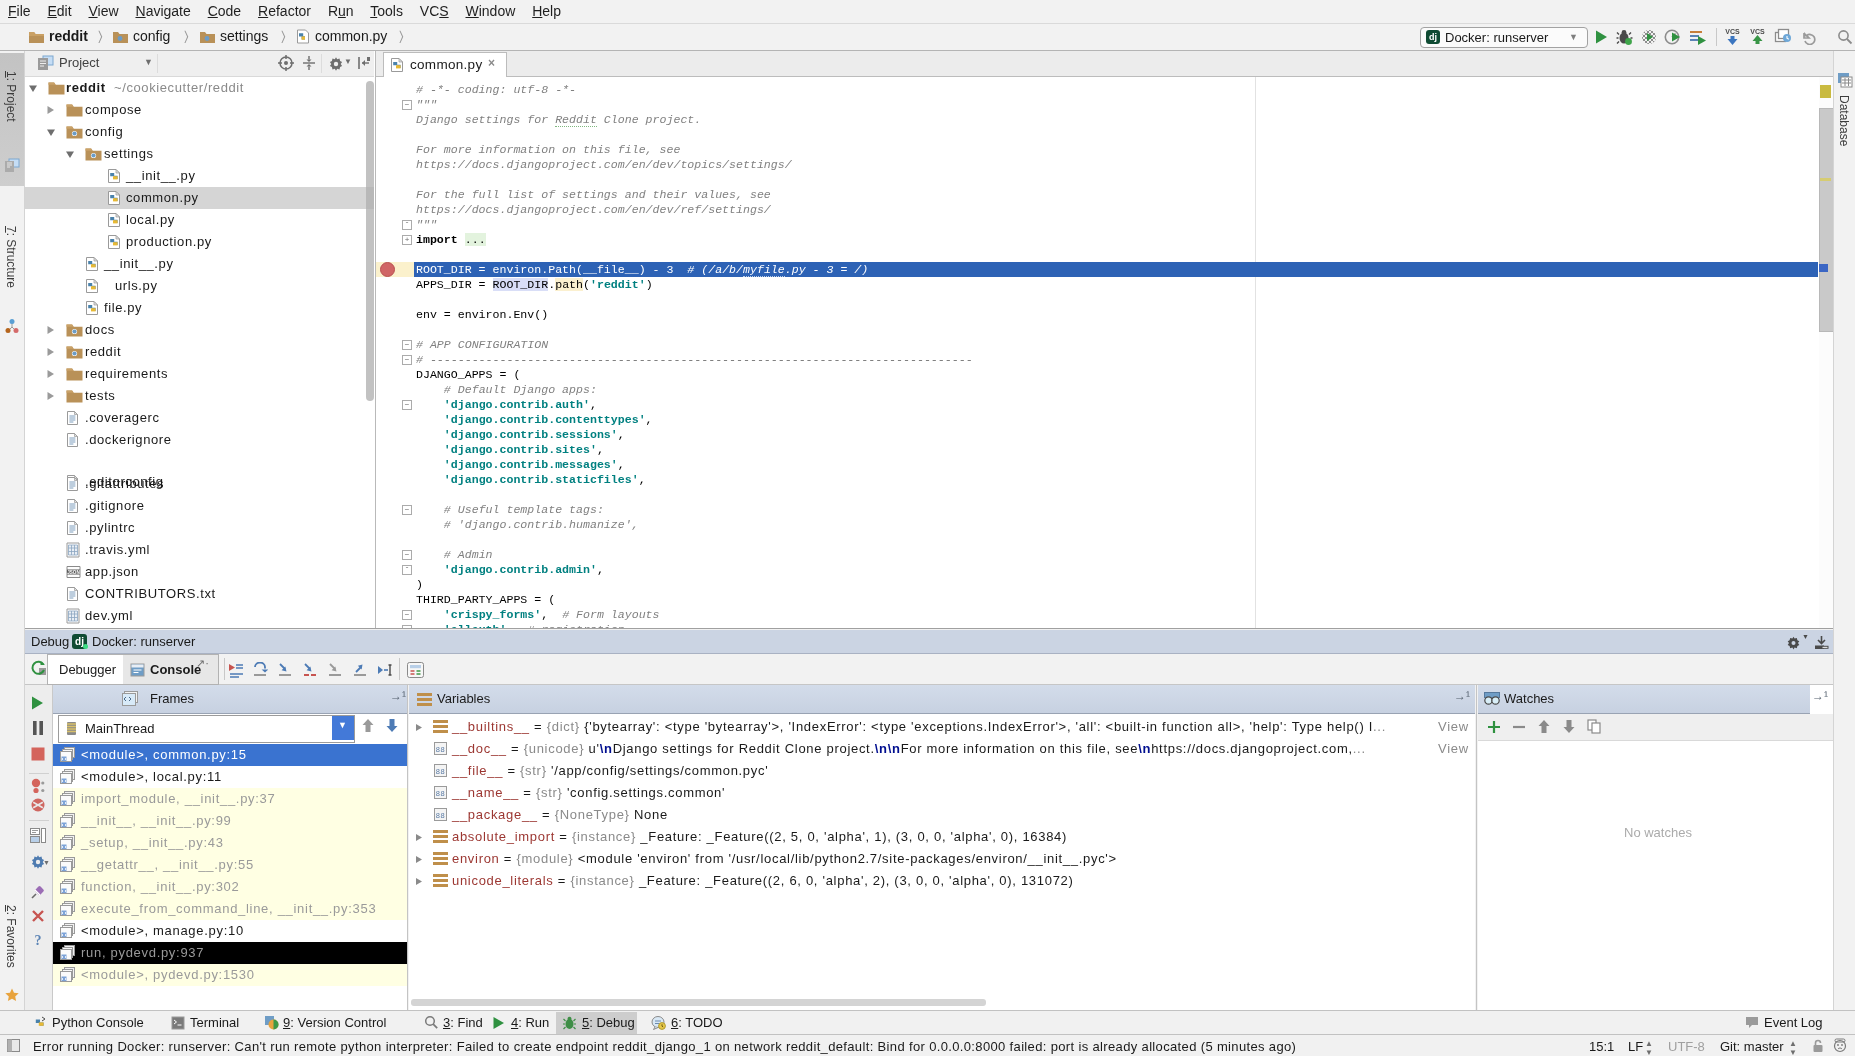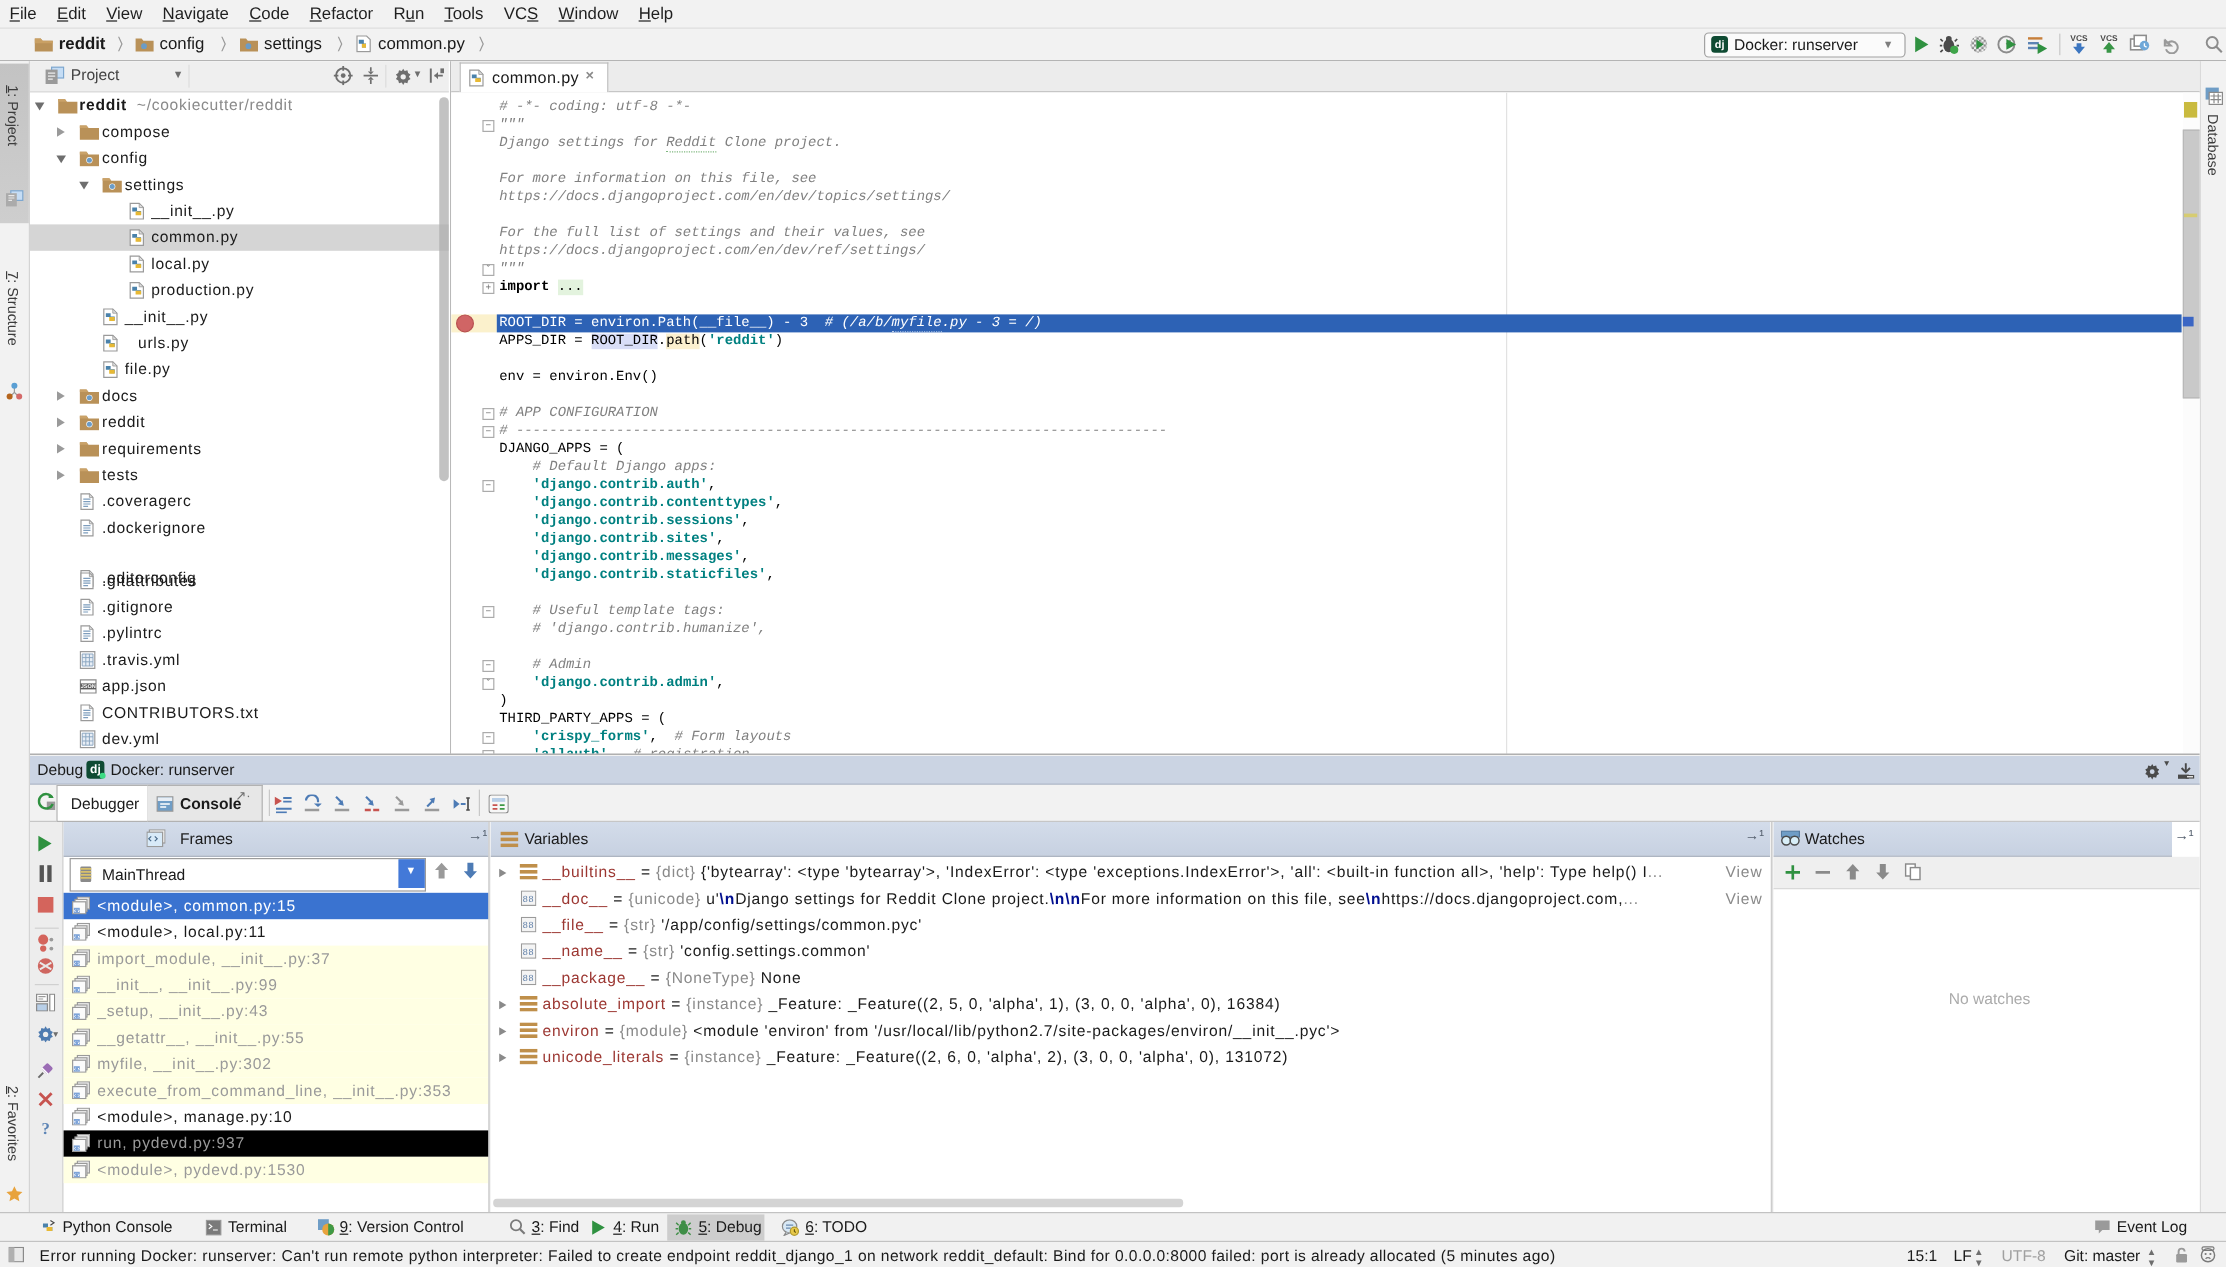--- a/index.html
+++ b/index.html
@@ -698,21 +698,21 @@
           <span class="ab" style="left:28px;top:3px;">__getattr__, __init__.py:55</span>
         </div>
 <div class="ab" style="left:0;top:191px;width:354px;height:22px;letter-spacing:0.7px;background:#ffffe3;color:#9a9a9a;">
           <svg class="ab" style="left:7px;top:3px;" width="16" height="15" viewBox="0 0 16 15">
             <rect x="4.5" y="0.5" width="10" height="10" fill="#f2f2f2" stroke="#9a9a9a"></rect>
             <rect x="2.5" y="2.5" width="10" height="10" fill="#f7f7f7" stroke="#9a9a9a"></rect>
             <rect x="0.5" y="4.5" width="11" height="10" fill="#fbfbfb" stroke="#9a9a9a"></rect>
             <rect x="1.5" y="9.5" width="5" height="4.5" fill="#7da3d8"></rect>
             <path d="M3 11l-1 1 1 1M5 11l1 1-1 1" stroke="#fff" stroke-width=".8" fill="none"></path>
           </svg>
-          <span class="ab" style="left:28px;top:3px;">myfile, __init__.py:302</span>
+          <span class="ab" style="left:28px;top:3px;">function, __init__.py:302</span>
         </div>
 <div class="ab" style="left:0;top:213px;width:354px;height:22px;letter-spacing:0.7px;background:#ffffe3;color:#9a9a9a;">
           <svg class="ab" style="left:7px;top:3px;" width="16" height="15" viewBox="0 0 16 15">
             <rect x="4.5" y="0.5" width="10" height="10" fill="#f2f2f2" stroke="#9a9a9a"></rect>
             <rect x="2.5" y="2.5" width="10" height="10" fill="#f7f7f7" stroke="#9a9a9a"></rect>
             <rect x="0.5" y="4.5" width="11" height="10" fill="#fbfbfb" stroke="#9a9a9a"></rect>
             <rect x="1.5" y="9.5" width="5" height="4.5" fill="#7da3d8"></rect>
             <path d="M3 11l-1 1 1 1M5 11l1 1-1 1" stroke="#fff" stroke-width=".8" fill="none"></path>
           </svg>
           <span class="ab" style="left:28px;top:3px;">execute_from_command_line, __init__.py:353</span>

